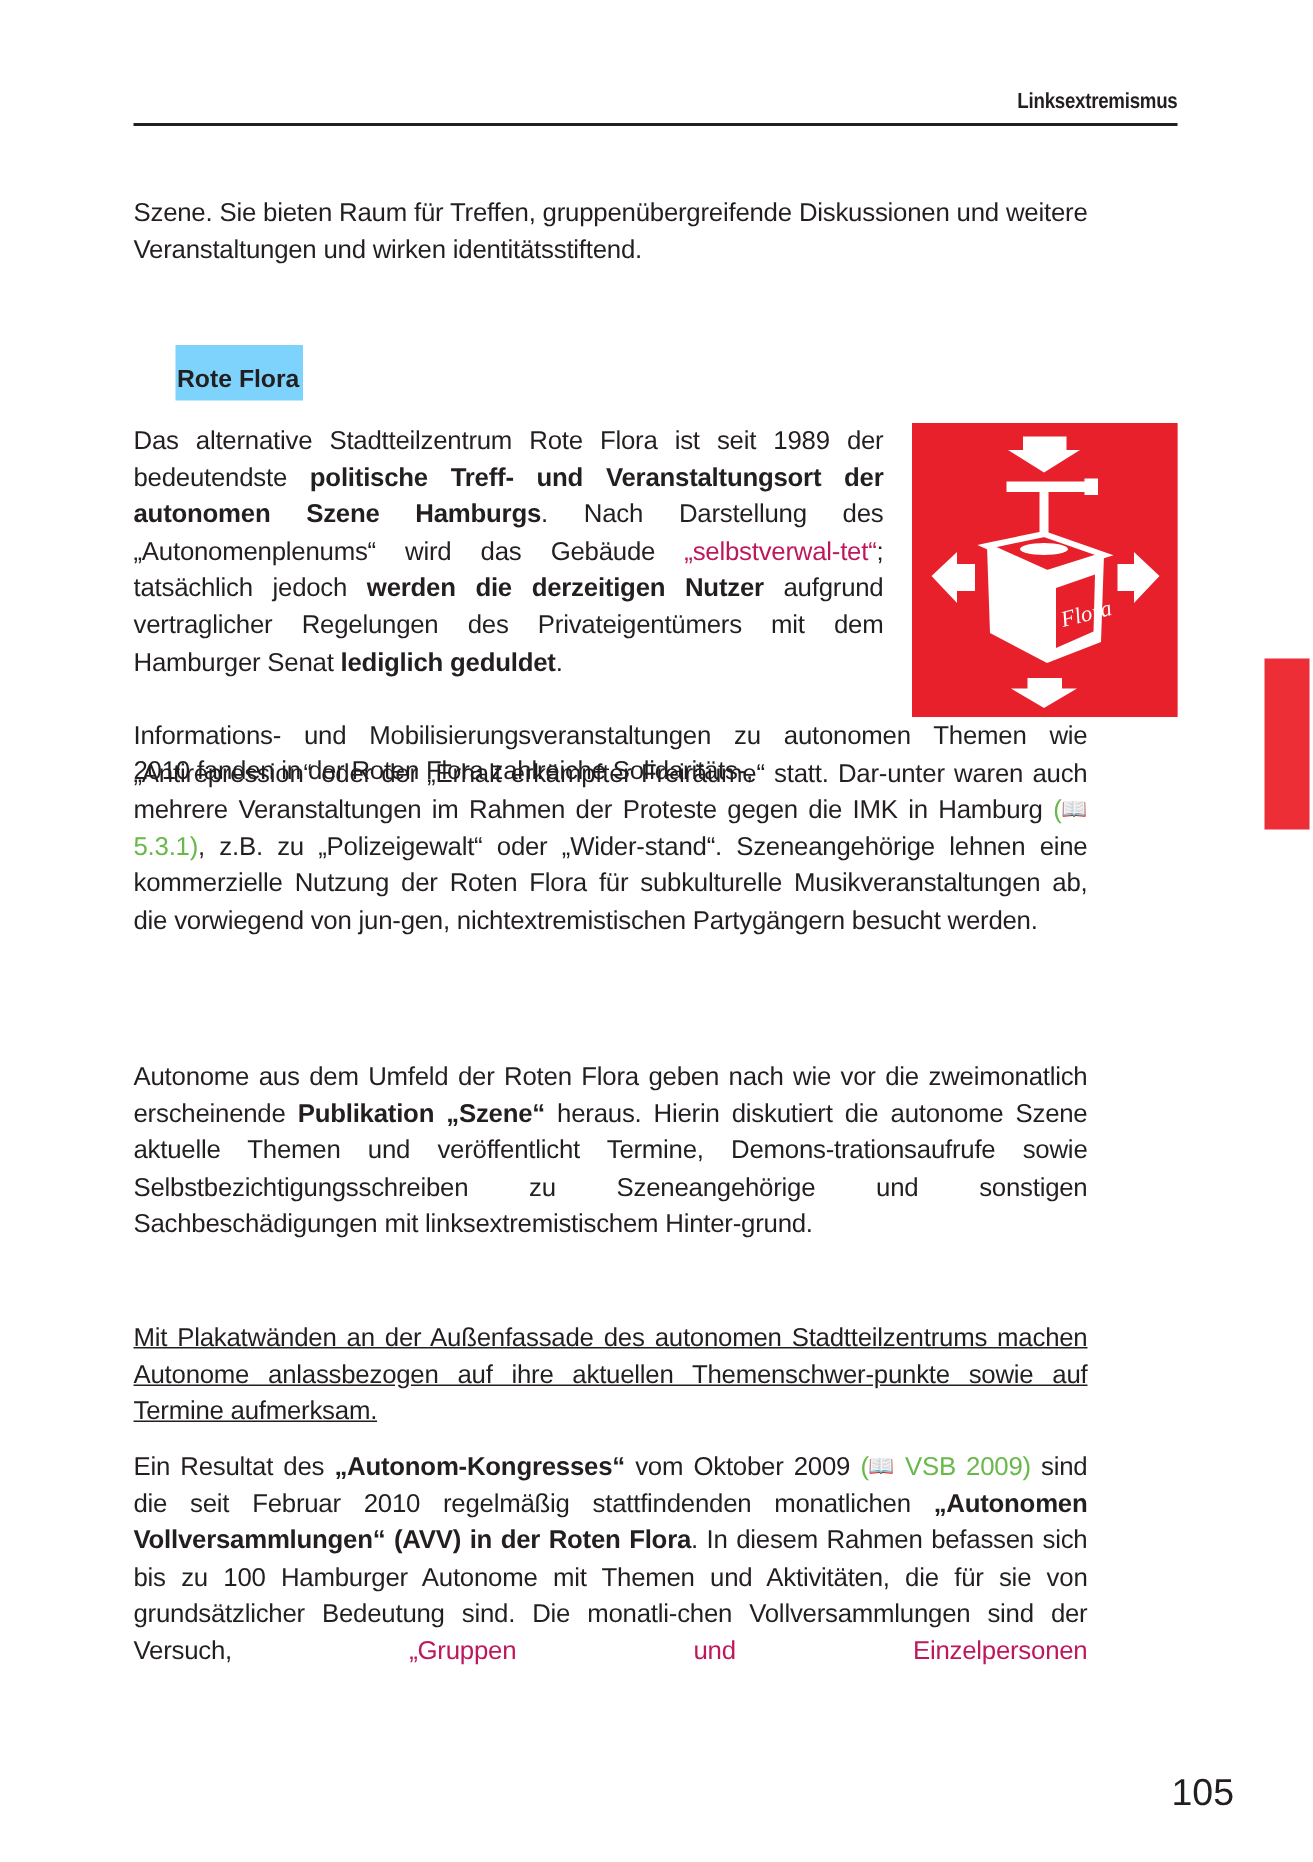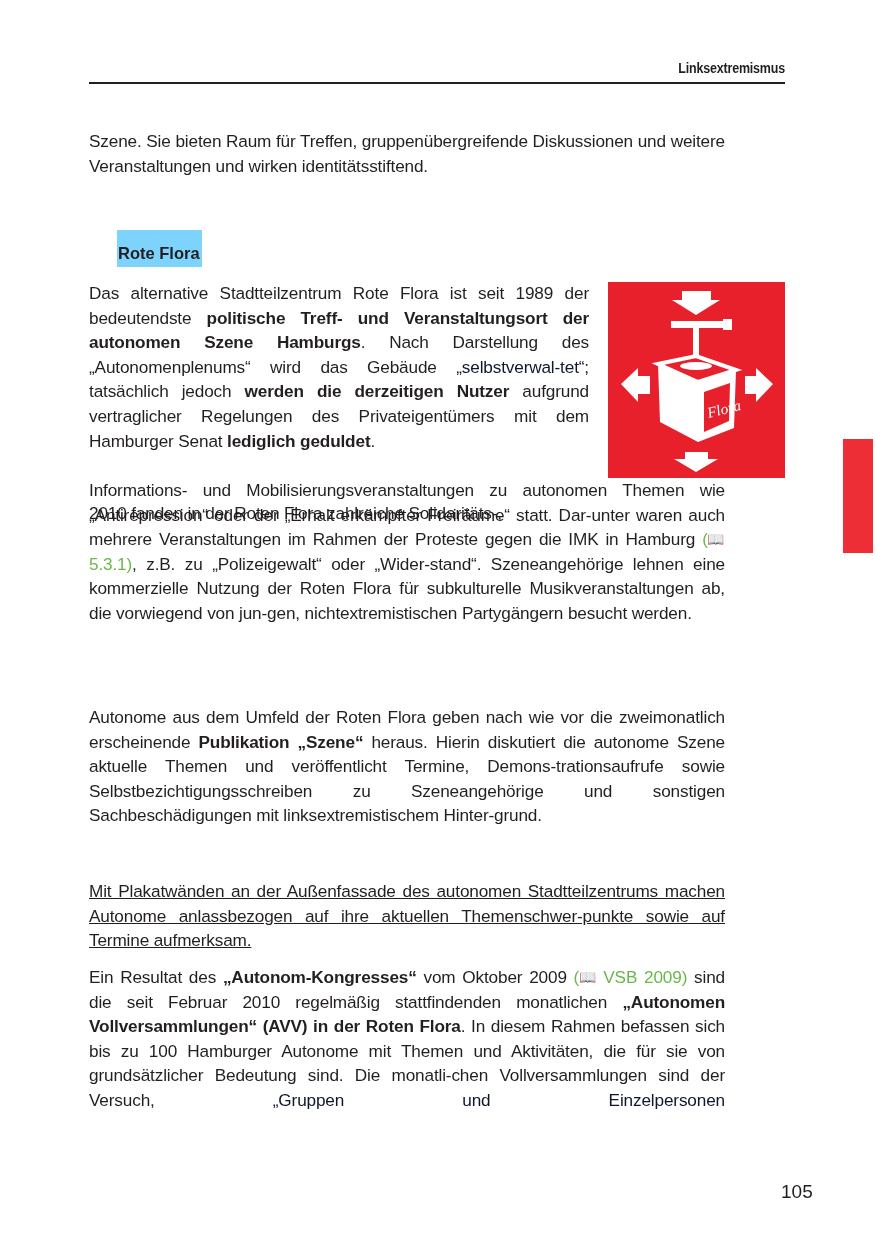--- a/index.html
+++ b/index.html
@@ -6,27 +6,27 @@
   body { width: 875px; height: 1241px; position: relative; overflow: hidden;
          font-family: "Liberation Sans", "DejaVu Sans", sans-serif; color: #231f20; }
   .running-head { position: absolute; left: 89px; top: 60px; width: 696px; text-align: right;
                   font-weight: bold; font-size: 14.5px; letter-spacing: -0.2px; color: #231f20;
                   transform: scaleX(0.86); transform-origin: right center; }
   .head-rule { position: absolute; left: 89px; top: 82px; width: 696px; height: 2px; background: #231f20; }
   .para { position: absolute; left: 89px; width: 636px; font-size: 17.2px; line-height: 24.6px;
           text-align: justify; margin: 0; letter-spacing: -0.15px; }
   .narrow { width: 500px; }
   b { font-weight: bold; }
-  .blue { color: #0f172a; }
+  .blue { color: #be185d; }
   .green { color: #69b84a; }
   .section-title { position: absolute; left: 89px; top: 230px; background: #7dd3fc; padding: 12px 2px 3px 1px;
                    font-weight: bold; font-size: 16.5px; line-height: 22px; margin-left: 28px; }
   .logo { position: absolute; left: 608px; top: 282px; width: 177px; height: 196px; background: #e8202b; }
   .side-tab { position: absolute; left: 843px; top: 439px; width: 30px; height: 114px; background: #ee2e37; }
-  .page-num { position: absolute; left: 781px; top: 1181px; font-size: 19px; color: #231f20; }
+  .page-num { position: absolute; left: 781px; top: 1181px; font-size: 25px; color: #231f20; }
   .book-icon { display: inline-block; font-size: 14px; vertical-align: 1px; }
   .last-line { text-align: justify; text-align-last: justify; }
 </style>
 </head>
 <body>
 
 <div class="running-head">Linksextremismus</div>
 <div class="head-rule"></div>
 
 <p class="para" style="top:129px;">Szene. Sie bieten Raum für Treffen, gruppenübergreifende Diskussionen und weitere Veranstaltungen und wirken identitätsstiftend.</p>

